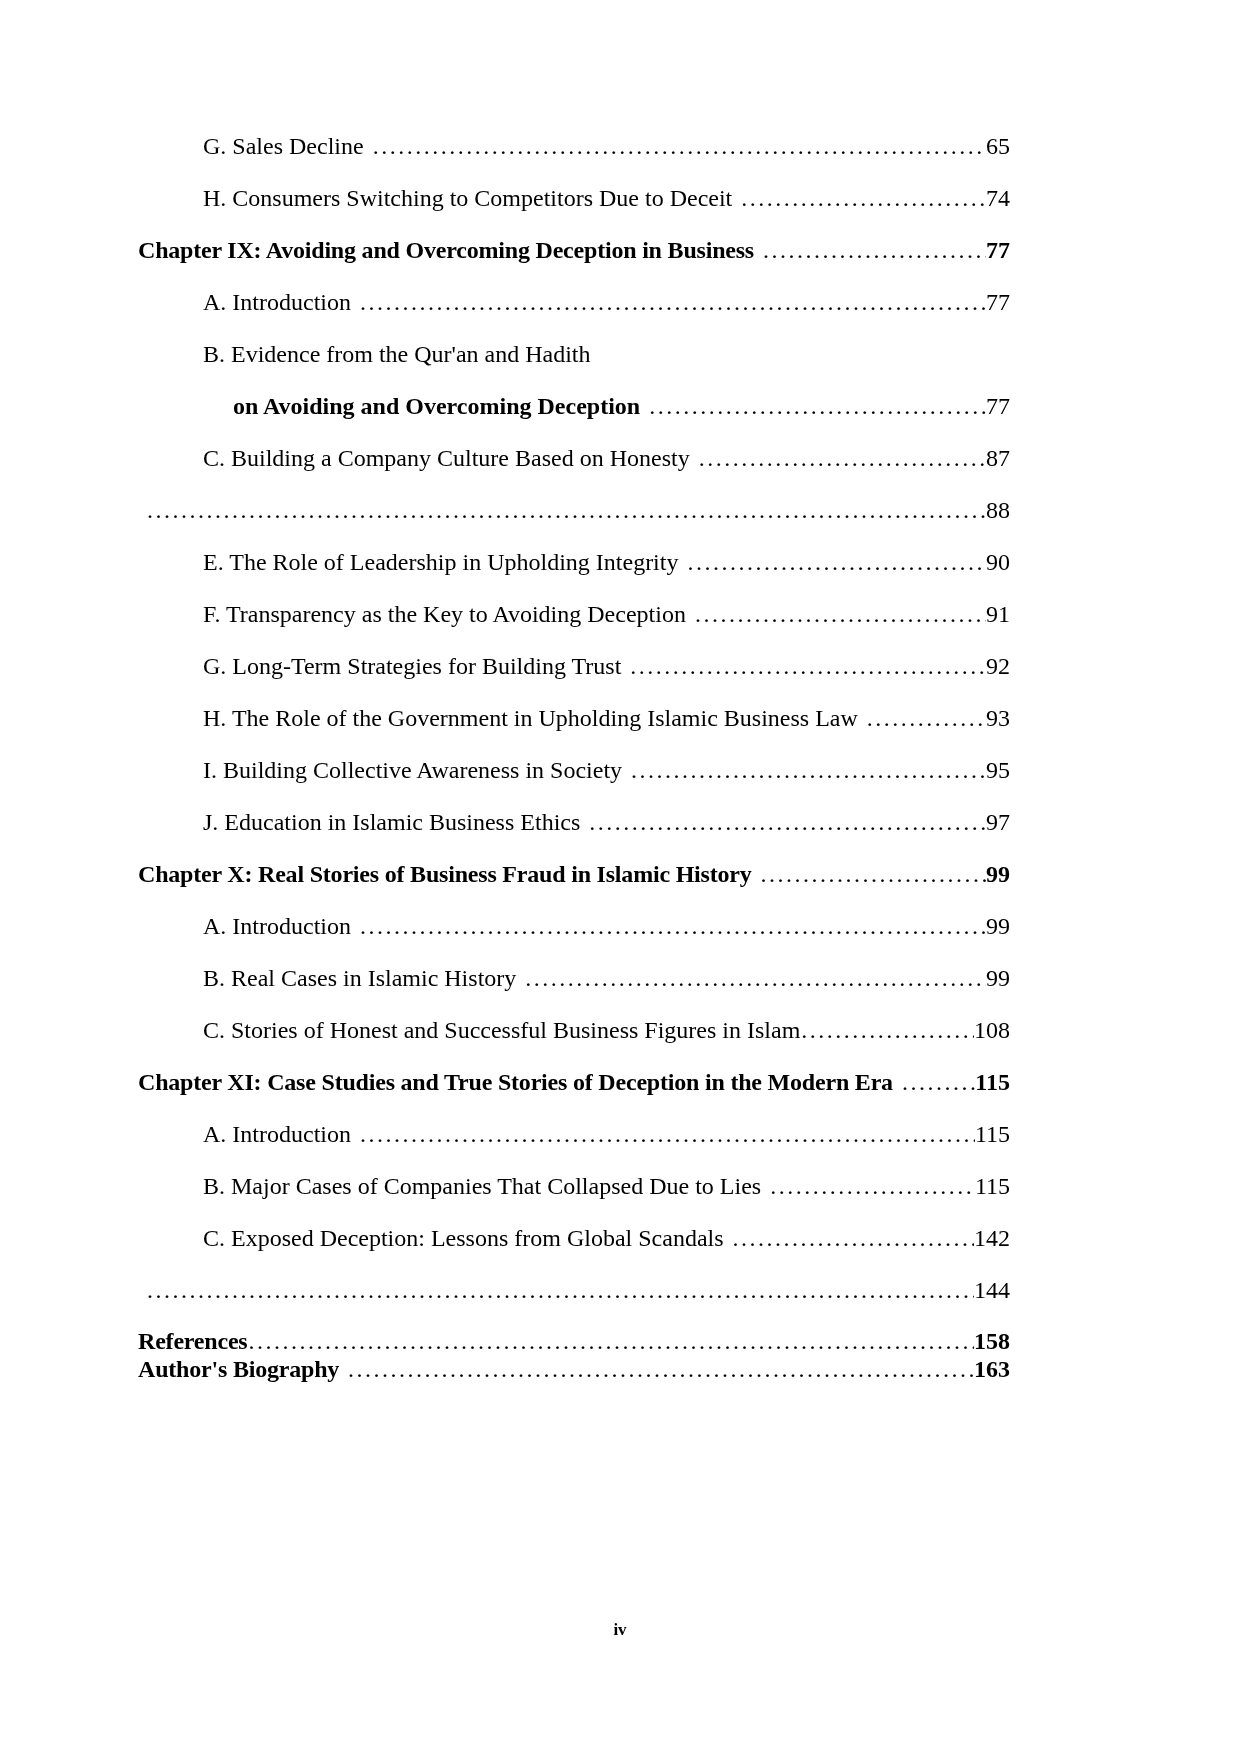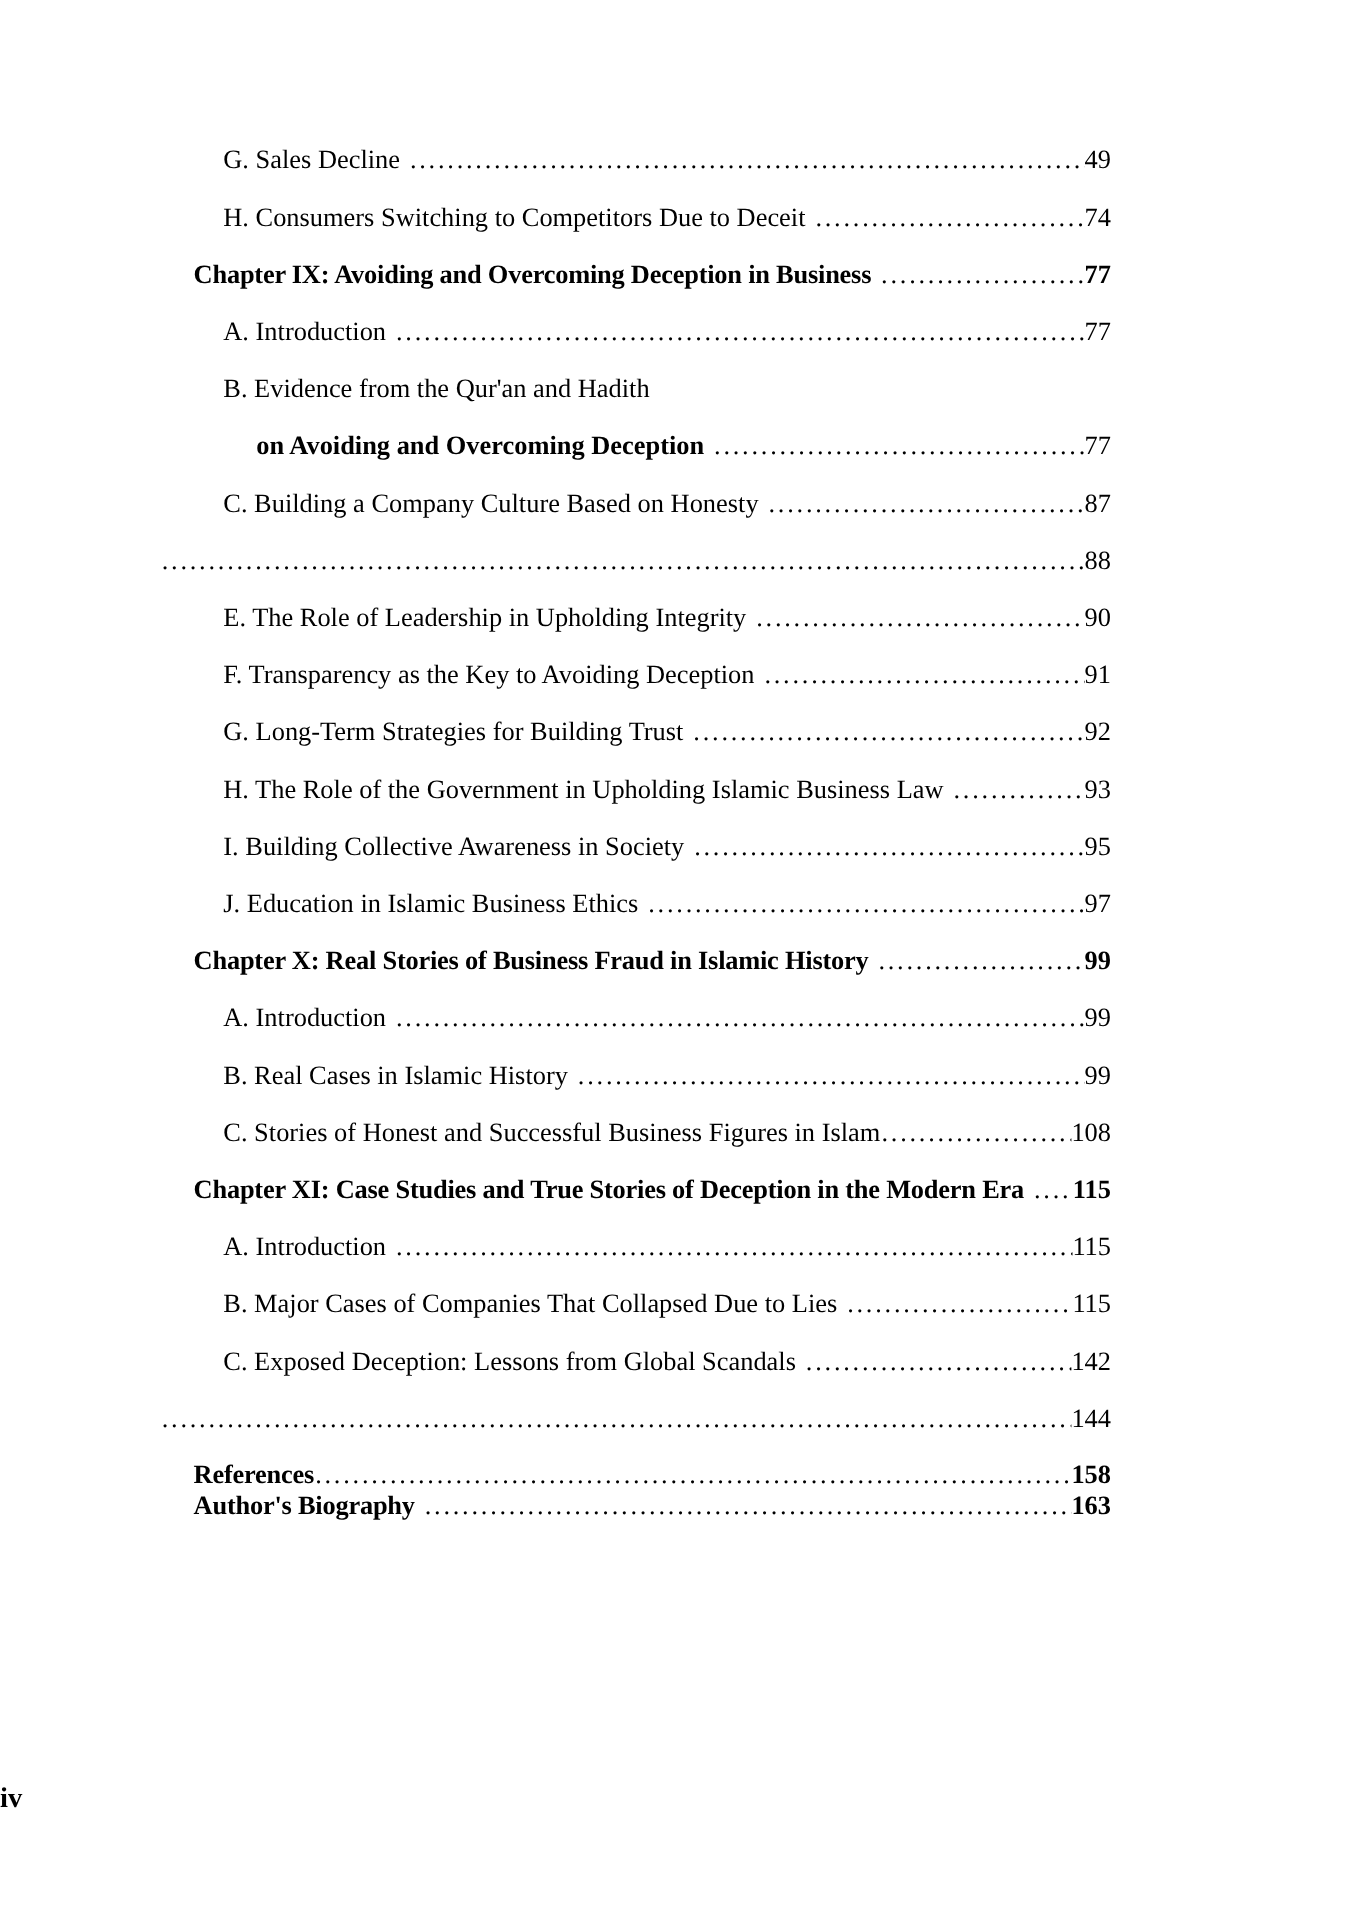--- a/index.html
+++ b/index.html
@@ -37,21 +37,20 @@
   }
   .row .label {
     flex: 0 0 auto;
   }
   .row.bold .label,
   .row.bold .pg {
     font-weight: bold;
   }
   .row.bold .label {
     letter-spacing: -0.2px;
-    margin-left: 38px;
   }
   .row.indent1 .label { padding-left: 65px; }
   .row.indent2 .label { padding-left: 95px; font-weight: bold; }
   .dots {
     flex: 1 1 auto;
     min-width: 0;
     overflow: hidden;
     white-space: nowrap;
     letter-spacing: 2.5px;
     padding-left: 9px;
@@ -60,33 +59,34 @@
   .dots.no-gap { padding-left: 1px; }
   .pg {
     flex: 0 0 auto;
     font-weight: normal;
   }
   .footer {
     position: absolute;
     top: 1620px;
     left: 0;
     width: 100%;
+    text-align: center;
     font-weight: bold;
-    font-size: 26px;
+    font-size: 17px;
   }
 </style>
 </head>
 <body>
 
 <div class="page">
   <div class="toc">
       <div class="row indent1">
         <span class="label">G. Sales Decline</span>
         <span class="dots">....................................................................................................................................................................................</span>
-        <span class="pg">49</span>
+        <span class="pg">65</span>
       </div>
       <div class="row indent1">
         <span class="label">H. Consumers Switching to Competitors Due to Deceit</span>
         <span class="dots">....................................................................................................................................................................................</span>
         <span class="pg">74</span>
       </div>
       <div class="row indent0 bold">
         <span class="label">Chapter IX: Avoiding and Overcoming Deception in Business</span>
         <span class="dots">....................................................................................................................................................................................</span>
         <span class="pg">77</span>

